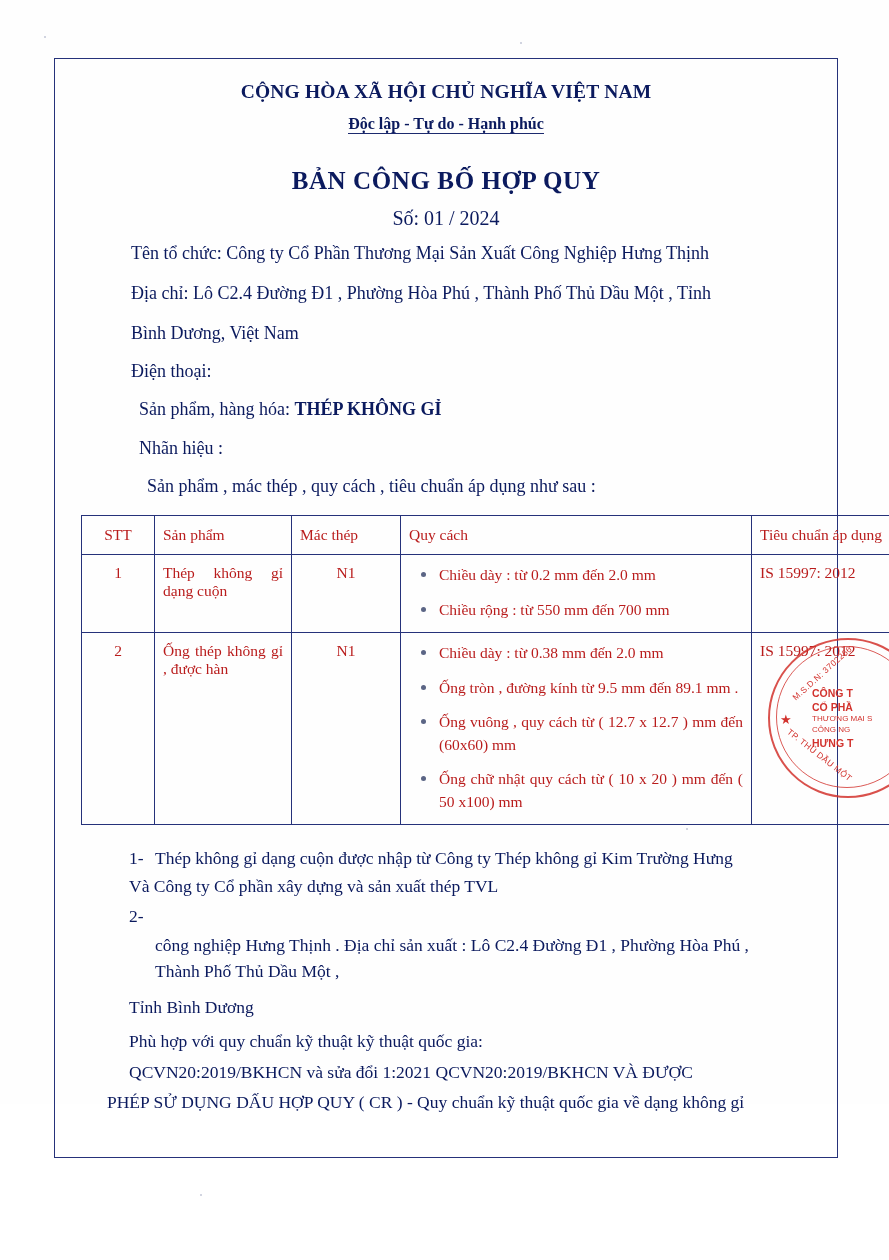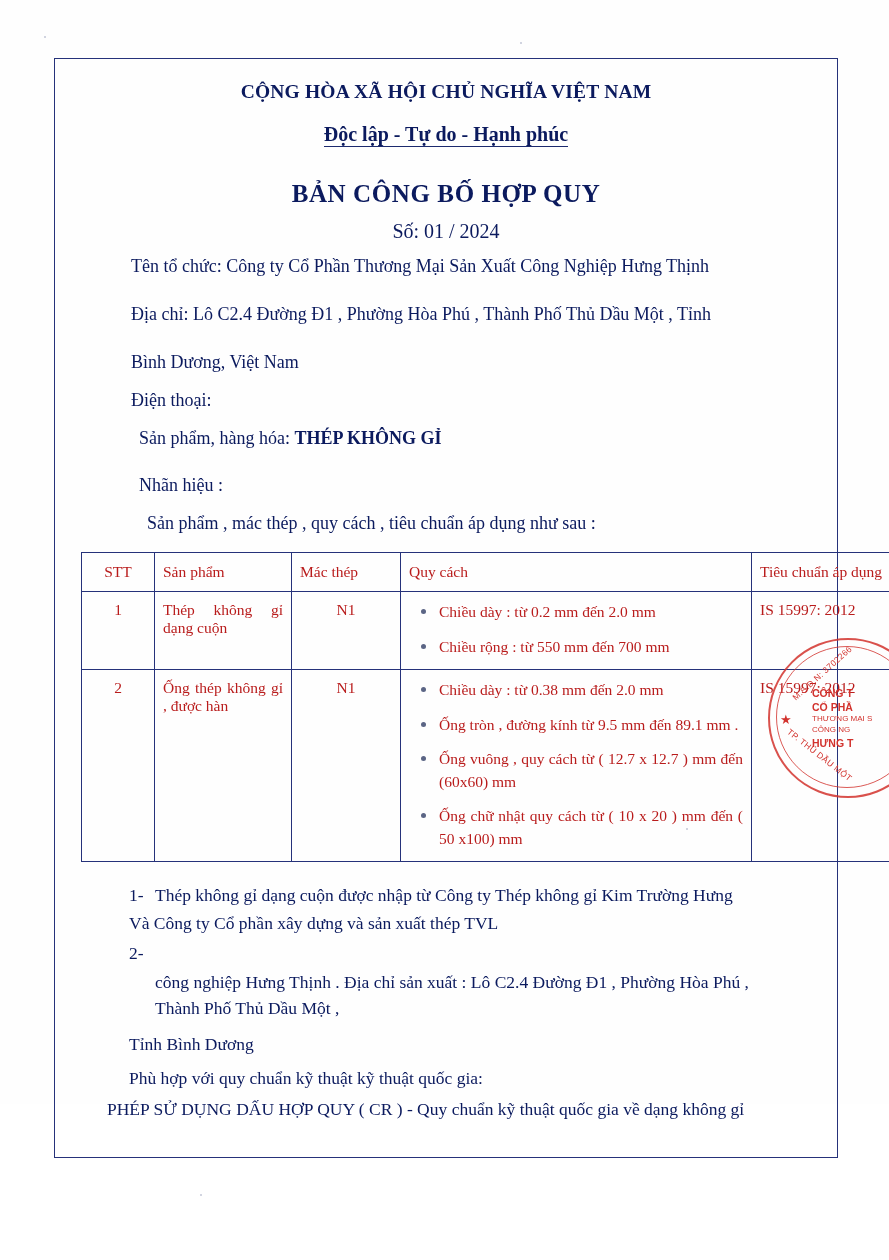--- a/index.html
+++ b/index.html
@@ -44,22 +44,22 @@
   .natl-title {
     text-align: center;
     font-weight: bold;
     font-size: 19.5px;
     letter-spacing: 0.2px;
     margin-top: 6px;
   }
   .natl-sub {
     text-align: center;
     font-weight: bold;
-    font-size: 20px;
-    margin-top: 20px;
+    font-size: 16px;
+    margin-top: 12px;
   }
   .natl-sub span {
     border-bottom: 1.2px solid #1c2a6e;
     padding-bottom: 1px;
   }
 
   .main-title {
     text-align: center;
     font-weight: bold;
     font-size: 25px;
@@ -72,21 +72,21 @@
     margin-top: 12px;
   }
 
   .para {
     font-size: 18px;
     line-height: 1.55;
     margin-top: 10px;
     padding-left: 50px;
   }
   .para.tight {
-    margin-top: 20px;
+    margin-top: 12px;
   }
   .para.indent {
     padding-left: 58px;
   }
   .para.indent2 {
     padding-left: 66px;
   }
   .para b {
     font-weight: bold;
   }
@@ -332,20 +332,21 @@
 
         <div class="note-item" style="margin-top:4px">
           <div class="note-num">2-</div>
         </div>
         <div class="note-cont">công nghiệp Hưng Thịnh . Địa chỉ sản xuất : Lô C2.4 Đường Đ1 , Phường Hòa Phú ,</div>
         <div class="note-cont">Thành Phố Thủ Dầu Một ,</div>
         <div class="note-cont2" style="margin-top:10px">Tỉnh Bình Dương</div>
       </div>
 
       <div class="footer-para">Phù hợp với quy chuẩn kỹ thuật kỹ thuật quốc gia:</div>
+      <div class="footer-just">QCVN20:2019/BKHCN và sửa đổi 1:2021  QCVN20:2019/BKHCN VÀ ĐƯỢC</div>
       <div class="footer-just ln2" style="padding-left:26px">PHÉP SỬ DỤNG DẤU HỢP QUY ( CR ) -  Quy chuẩn kỹ thuật quốc gia về dạng không gỉ</div>
 
     </div>
   </div>
 
   <div class="stamp">
     <div class="ring"></div>
     <div class="ring2"></div>
     <div class="star">★</div>
     <div class="arc">

